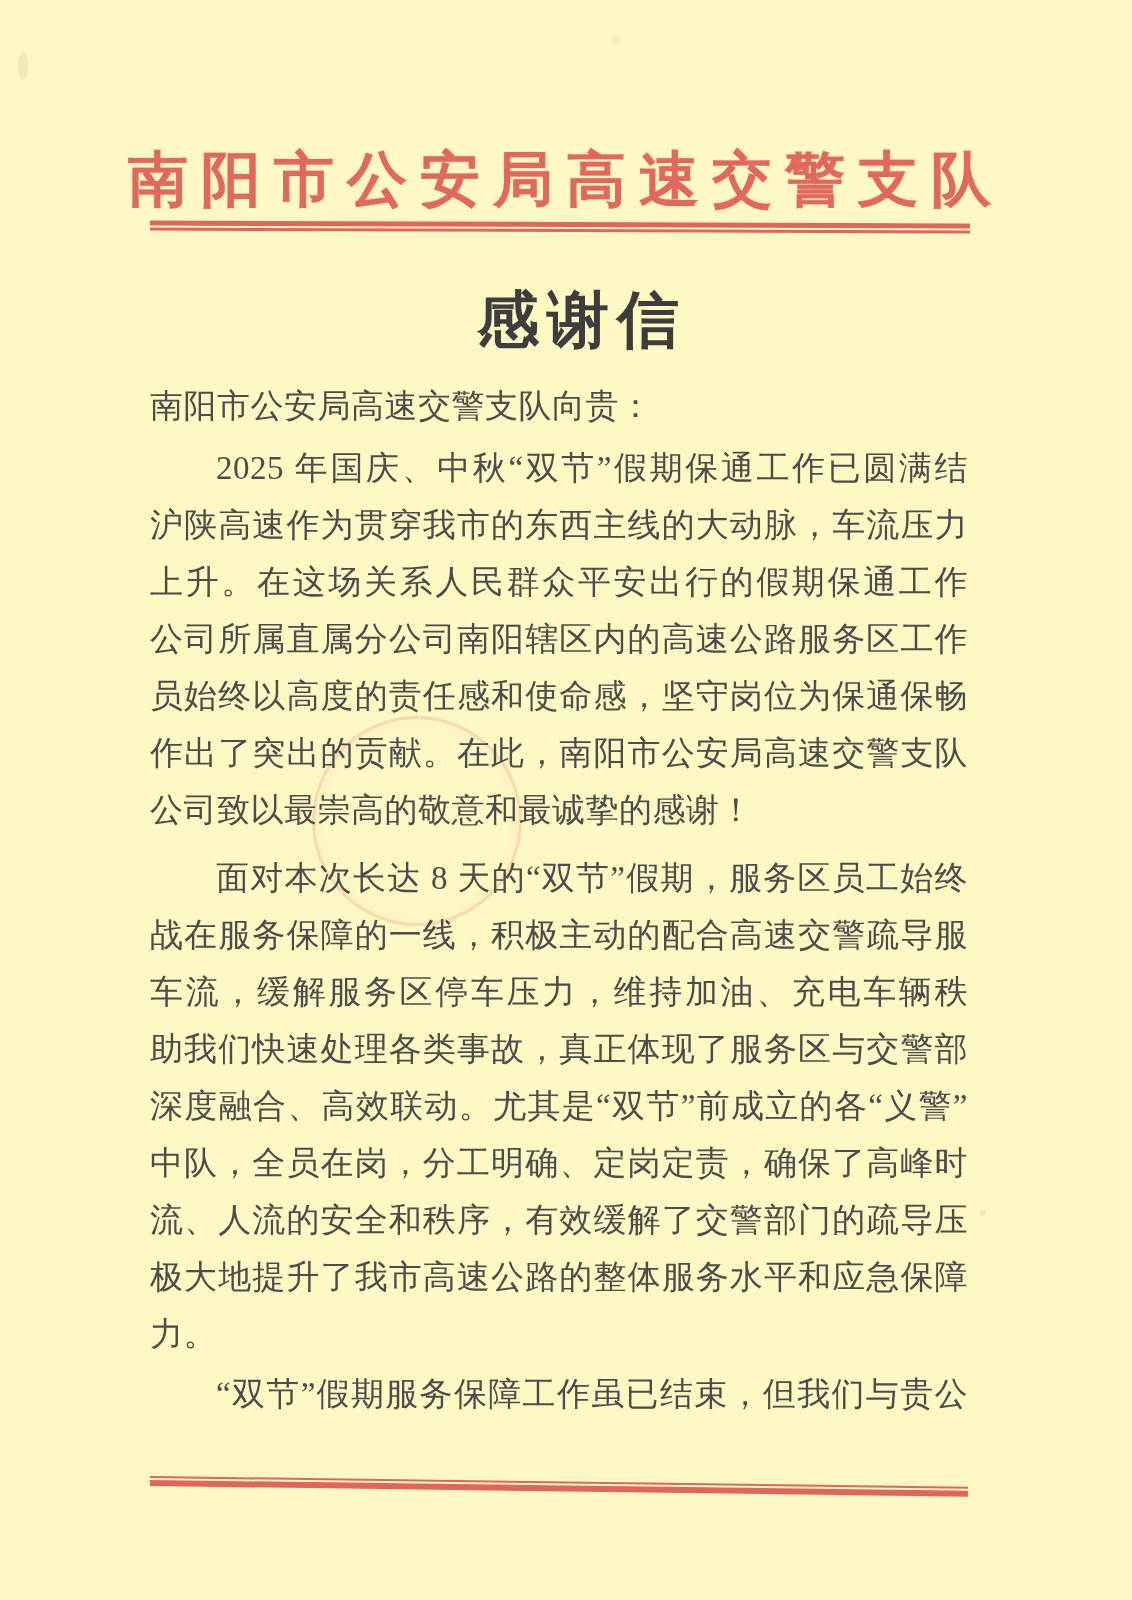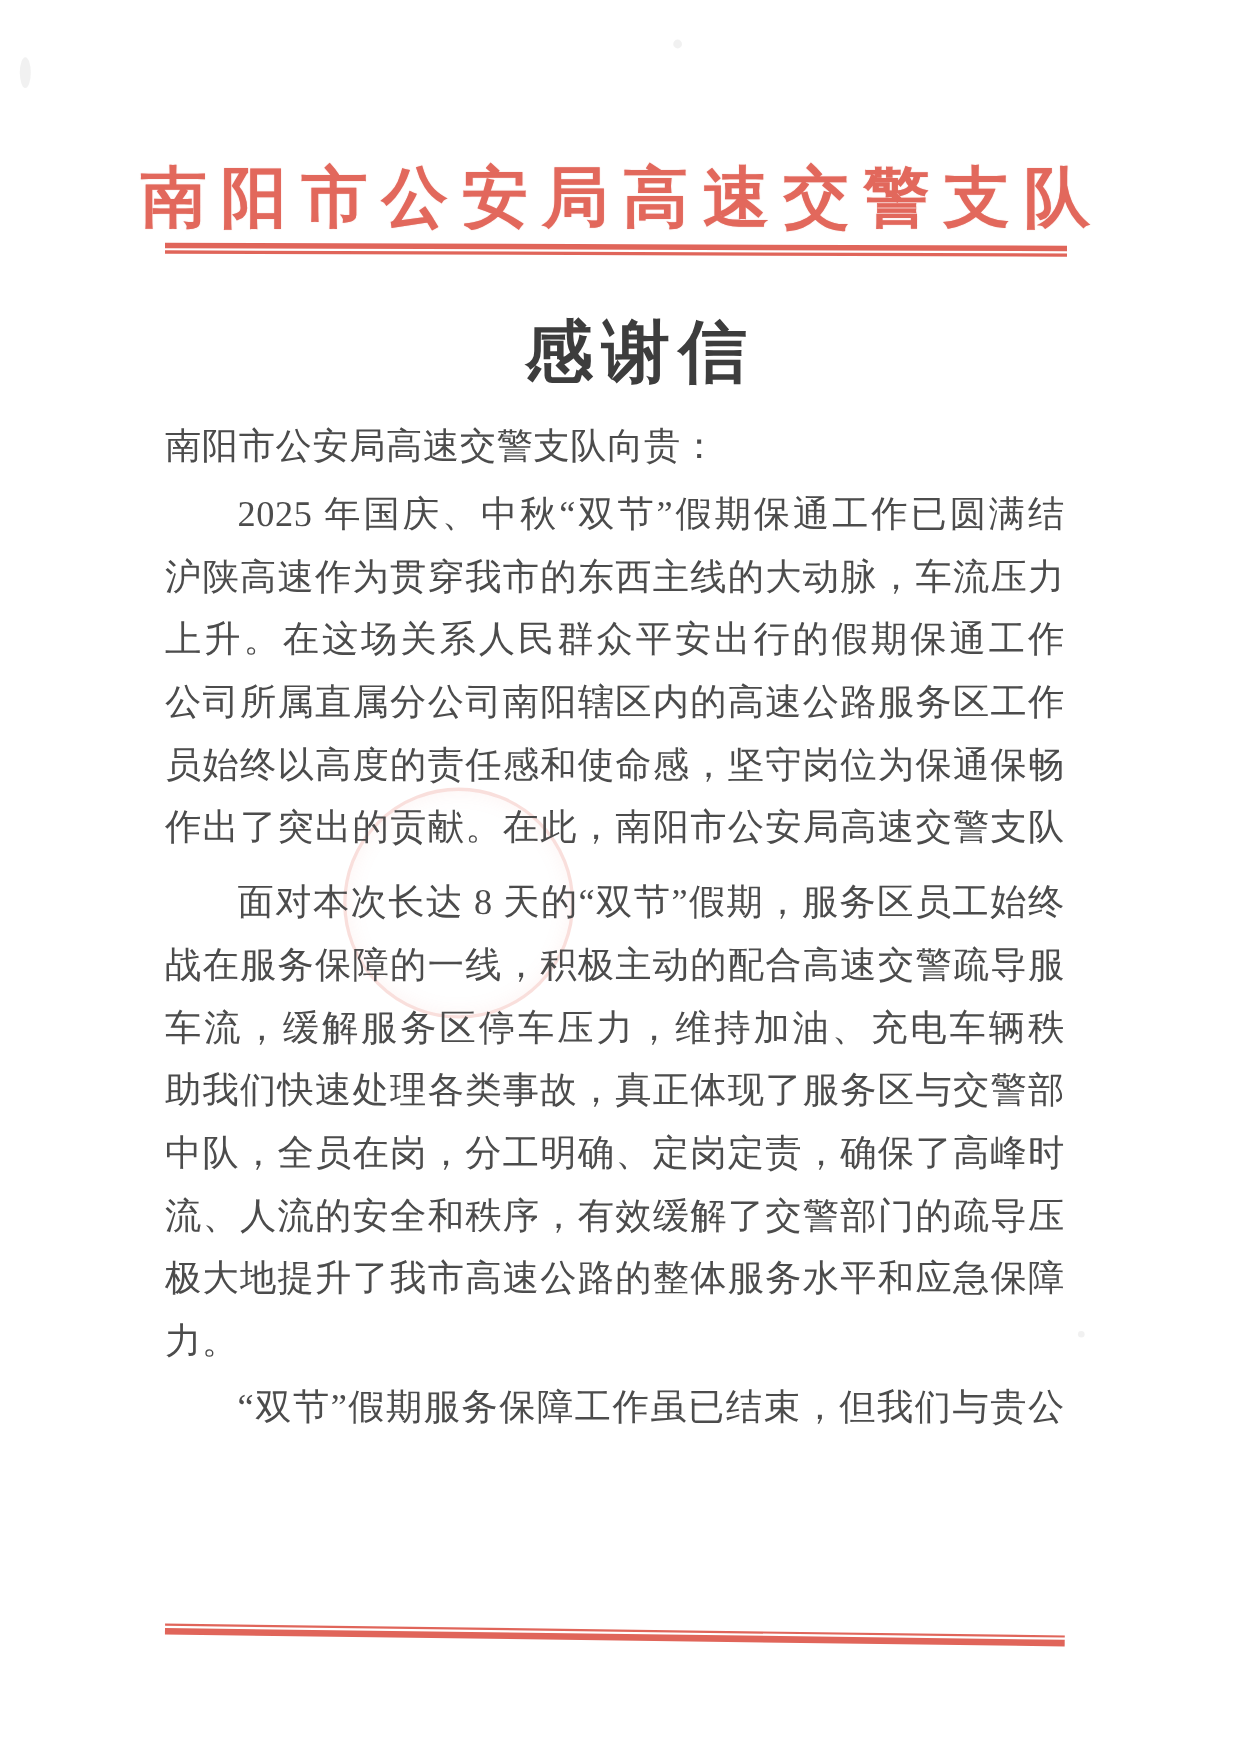--- a/index.html
+++ b/index.html
@@ -1,21 +1,21 @@
 <!DOCTYPE html>
 <html><head>
 <meta charset="utf-8">
 <style>
   html, body { margin: 0; padding: 0; background: #e8e8e8; }
   .page {
     position: relative;
     width: 1132px;
     height: 1600px;
     margin: 0 auto;
-    background: #ffffff;
+    background: #fef9c3;
     overflow: hidden;
     font-family: "Liberation Serif", "DejaVu Serif", serif;
   }
   
   .letterhead {
     position: absolute;
     top: 140px;
     left: 0;
     width: 100%;
     text-align: center;
@@ -121,24 +121,26 @@
   <div class="stamp"></div>
 
   <div class="body">
     <div class="line salutation">南阳市公安局高速交警支队向贵：</div>
     <div class="line justify indent">2025 年国庆、中秋“双节”假期保通工作已圆满结束，</div>
     <div class="line justify">沪陕高速作为贯穿我市的东西主线的大动脉，车流压力逐年</div>
     <div class="line justify">上升。在这场关系人民群众平安出行的假期保通工作中，贵</div>
     <div class="line justify">公司所属直属分公司南阳辖区内的高速公路服务区工作人</div>
     <div class="line justify">员始终以高度的责任感和使命感，坚守岗位为保通保畅工作</div>
     <div class="line justify">作出了突出的贡献。在此，南阳市公安局高速交警支队向贵</div>
+    <div class="line">公司致以最崇高的敬意和最诚挚的感谢！</div>
     <div class="line justify indent p-start-2">面对本次长达 8 天的“双节”假期，服务区员工始终奋</div>
     <div class="line justify">战在服务保障的一线，积极主动的配合高速交警疏导服务区</div>
     <div class="line justify">车流，缓解服务区停车压力，维持加油、充电车辆秩序，协</div>
     <div class="line justify">助我们快速处理各类事故，真正体现了服务区与交警部门的</div>
+    <div class="line justify">深度融合、高效联动。尤其是“双节”前成立的各“义警”</div>
     <div class="line justify">中队，全员在岗，分工明确、定岗定责，确保了高峰时段车</div>
     <div class="line justify">流、人流的安全和秩序，有效缓解了交警部门的疏导压力，</div>
     <div class="line justify">极大地提升了我市高速公路的整体服务水平和应急保障能</div>
     <div class="line">力。</div>
     <div class="line justify indent p-start-3">“双节”假期服务保障工作虽已结束，但我们与贵公司</div>
   </div>
 
   <div class="footer-rule">
     <div class="thin"></div>
     <div class="gap"></div>

